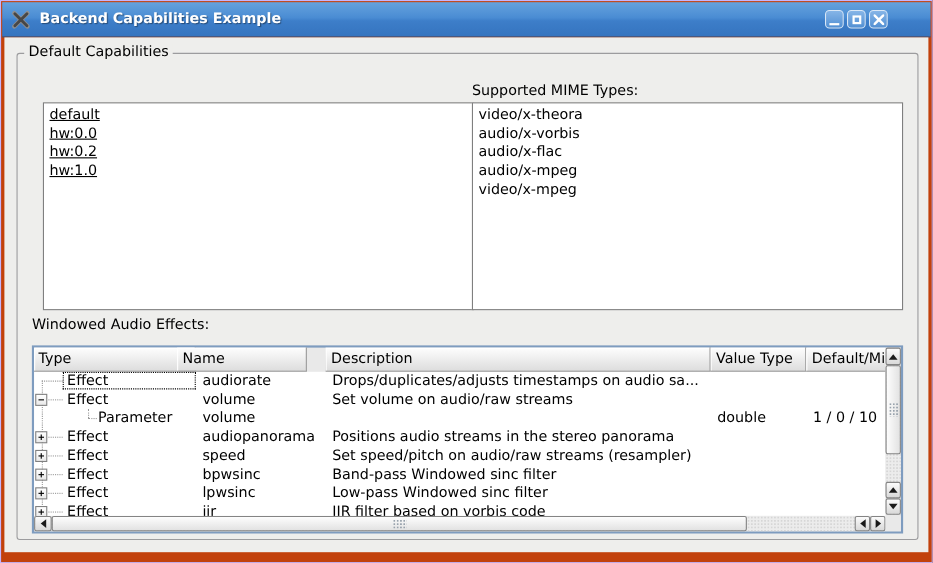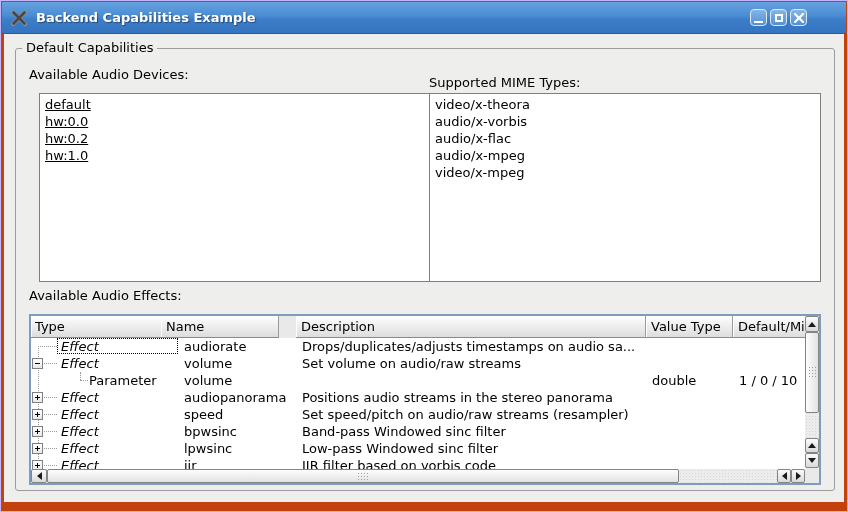--- a/index.html
+++ b/index.html
@@ -81,21 +81,21 @@
   .viewport {
     position:absolute; left:0; top:22px; width:774px; height:131px;
     background:#fff; overflow:hidden;
   }
   .vline {
     position:absolute; left:7px; top:8px; height:123px; width:0;
     border-left:1px dotted #9a9a9a;
   }
   .trow { position:absolute; left:0; width:774px; height:17px; }
   .cell { position:absolute; top:0; line-height:17px; white-space:nowrap; overflow:hidden; }
-  .c-type  { left:30px; width:117px;font-style:italic; }
+  .c-type  { left:30px; width:117px; }
   .c-type2 { left:58px; width:89px; }
   .c-name  { left:153px; width:110px; }
   .c-desc  { left:271px; width:344px; }
   .c-vtype { left:621px; width:81px; }
   .c-dmm   { left:708px; width:64px; }
   .conn-h { position:absolute; left:7px; top:8px; width:19px; border-top:1px dotted #9a9a9a; }
   .conn-h2 { position:absolute; left:13px; top:8px; width:13px; border-top:1px dotted #9a9a9a; }
   .conn-lv { position:absolute; left:49px; top:0; height:8px; border-left:1px dotted #9a9a9a; }
   .conn-lh { position:absolute; left:49px; top:8px; width:8px; border-top:1px dotted #9a9a9a; }
   .expbox {
@@ -176,38 +176,37 @@
           </svg>
         </div>
       </div>
     </div>
 
     <div class="body">
       <div class="groupbox">
         <span class="gb-title">Default Capabilities</span>
       </div>
 
-      <span class="plabel lbl-devices">Available Audio Devices:</span>
       <div class="listbox lb-left">
         <div class="lb-item">default</div>
         <div class="lb-item">hw:0.0</div>
         <div class="lb-item">hw:0.2</div>
         <div class="lb-item">hw:1.0</div>
       </div>
 
       <span class="plabel lbl-mime">Supported MIME Types:</span>
       <div class="listbox lb-right">
         <div class="lb-item">video/x-theora</div>
         <div class="lb-item">audio/x-vorbis</div>
         <div class="lb-item">audio/x-flac</div>
         <div class="lb-item">audio/x-mpeg</div>
         <div class="lb-item">video/x-mpeg</div>
       </div>
 
-      <span class="plabel lbl-effects">Available Audio Effects:</span>
+      <span class="plabel lbl-effects">Windowed Audio Effects:</span>
 
       <div class="etable">
         <div class="th th0">Type</div>
         <div class="th th1">Name</div>
         <div class="th th2">Description</div>
         <div class="th th3">Value Type</div>
         <div class="th th4">Default/Mi</div>
 
         <div class="viewport">
           <div class="vline"></div>

